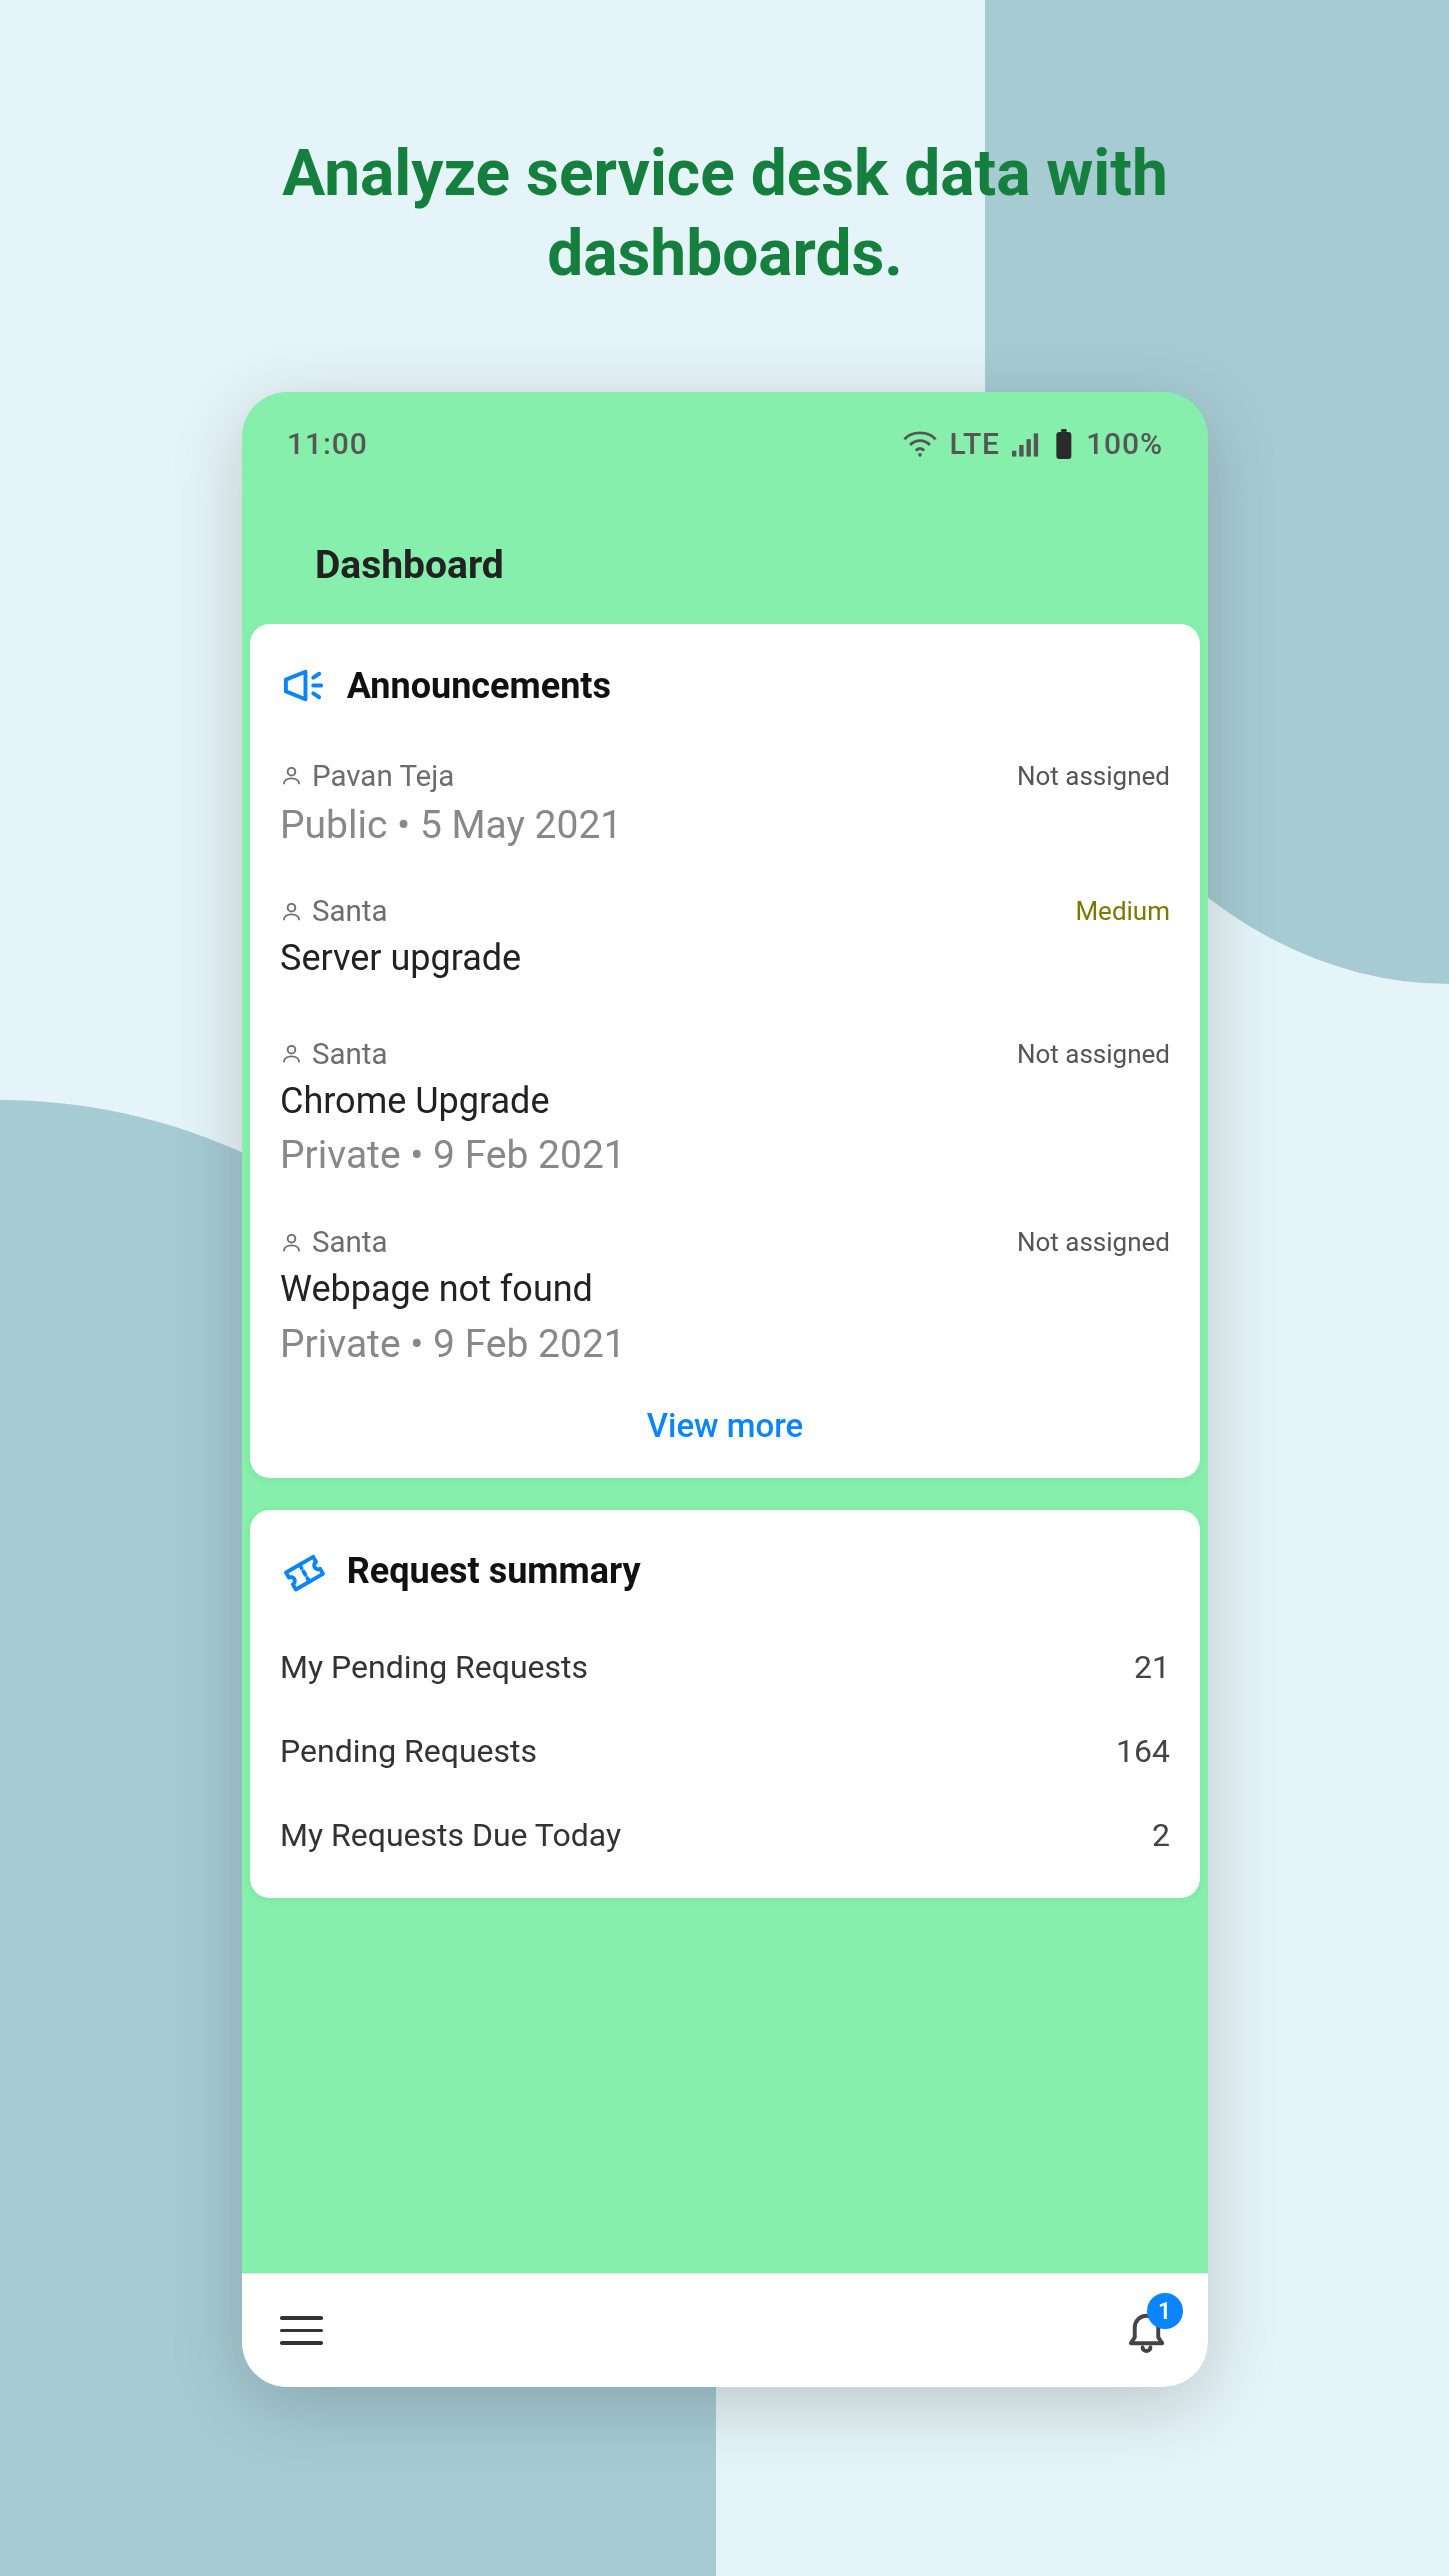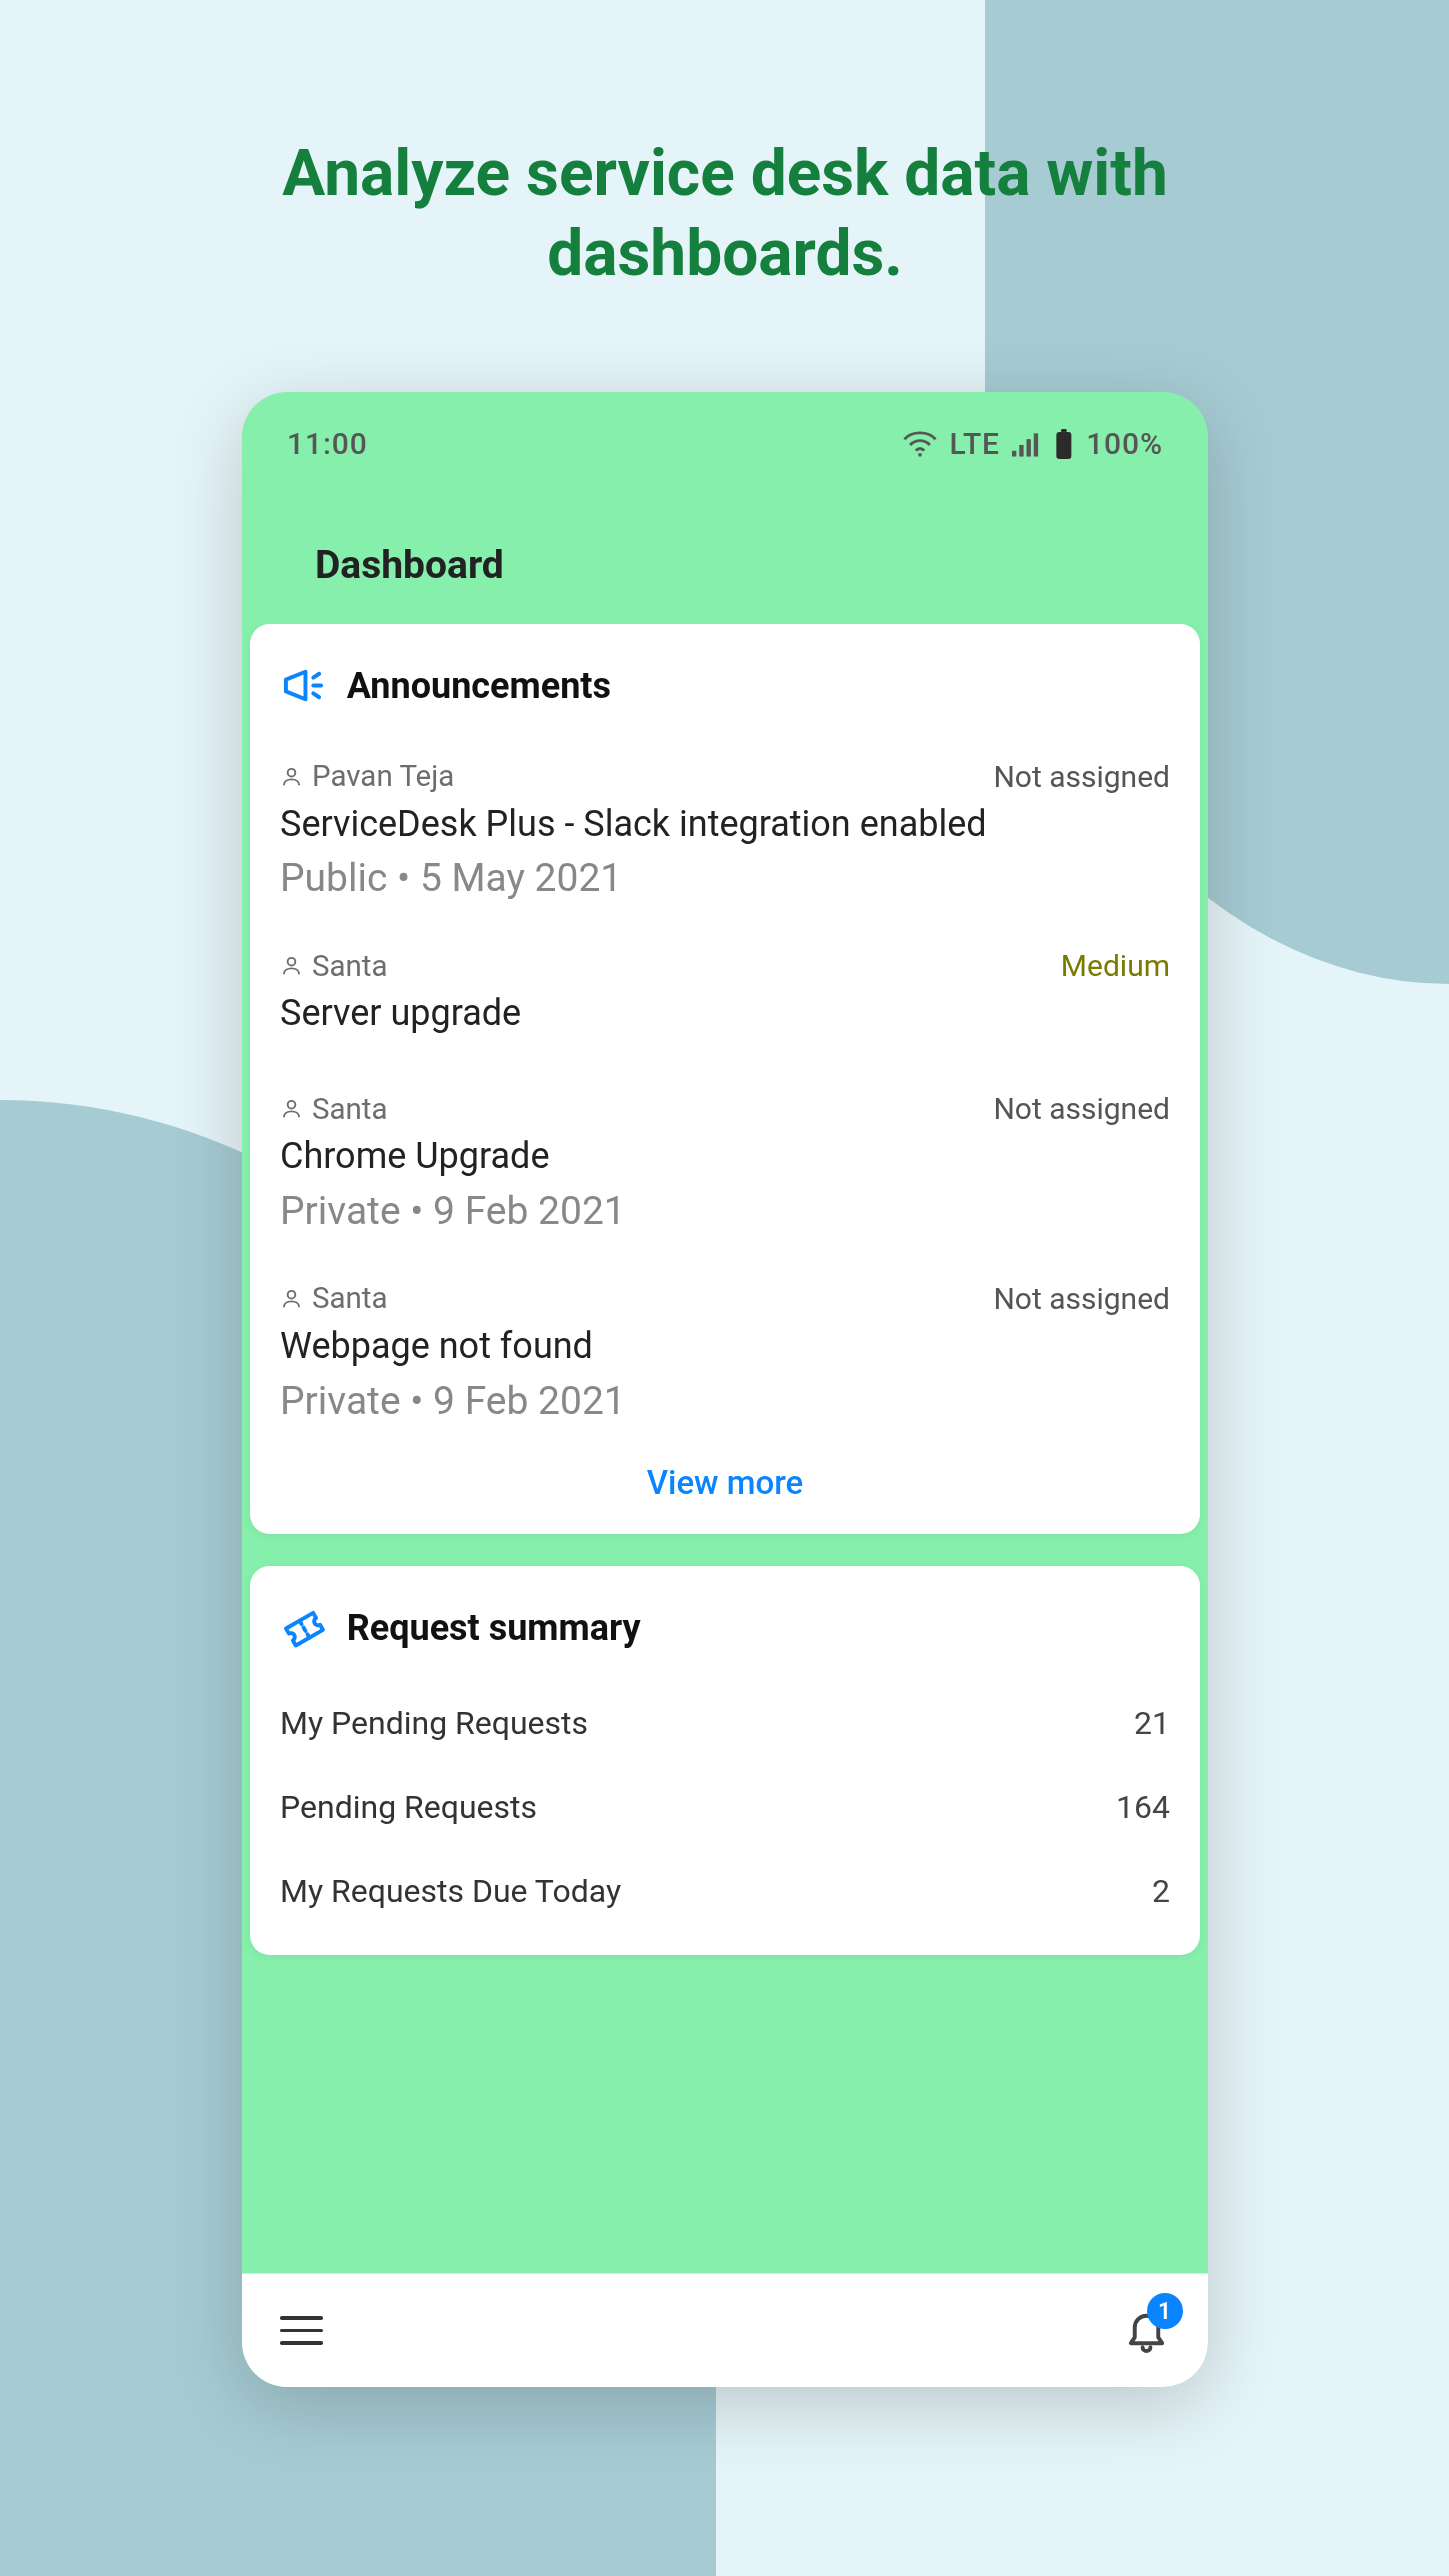--- a/index.html
+++ b/index.html
@@ -111,21 +111,21 @@
   .ann-top {
     display: flex;
     justify-content: space-between;
     align-items: center;
     margin-bottom: 9px;
   }
   .ann-user {
     display: flex; align-items: center; gap: 9px;
     color: #6d6d6d; font-size: 29.5px;
   }
-  .ann-status { font-size: 30px; color: #555; }
+  .ann-status { font-size: 26px; color: #555; }
   .ann-status.medium { color: #7a7a00; }
   .ann-title {
     font-size: 36px;
     color: #222;
     font-weight: 400;
     margin-bottom: 10.7px;
   }
   .ann-meta {
     color: #888; font-size: 39px;
   }
@@ -226,21 +226,20 @@
     <div class="ann-top">
       <div class="ann-user">
         <svg width="23" height="23" viewBox="0 0 24 24" fill="none" stroke="#6d6d6d" stroke-width="2">
                   <circle cx="12" cy="8" r="4"></circle>
                   <path d="M4 21c0-4 4-6 8-6s8 2 8 6"></path>
                 </svg>
         <span>Pavan Teja</span>
       </div>
       <span class="ann-status ">Not assigned</span>
     </div>
-    <div class="ann-title">ServiceDesk Plus - Slack integration enabled</div>
     <div class="ann-meta">
       <span>Public</span>
       <span> • </span>
       <span>5 May 2021</span>
     </div>
           </div>
           <div class="announcement">
     <div class="ann-top">
       <div class="ann-user">
         <svg width="23" height="23" viewBox="0 0 24 24" fill="none" stroke="#6d6d6d" stroke-width="2">

